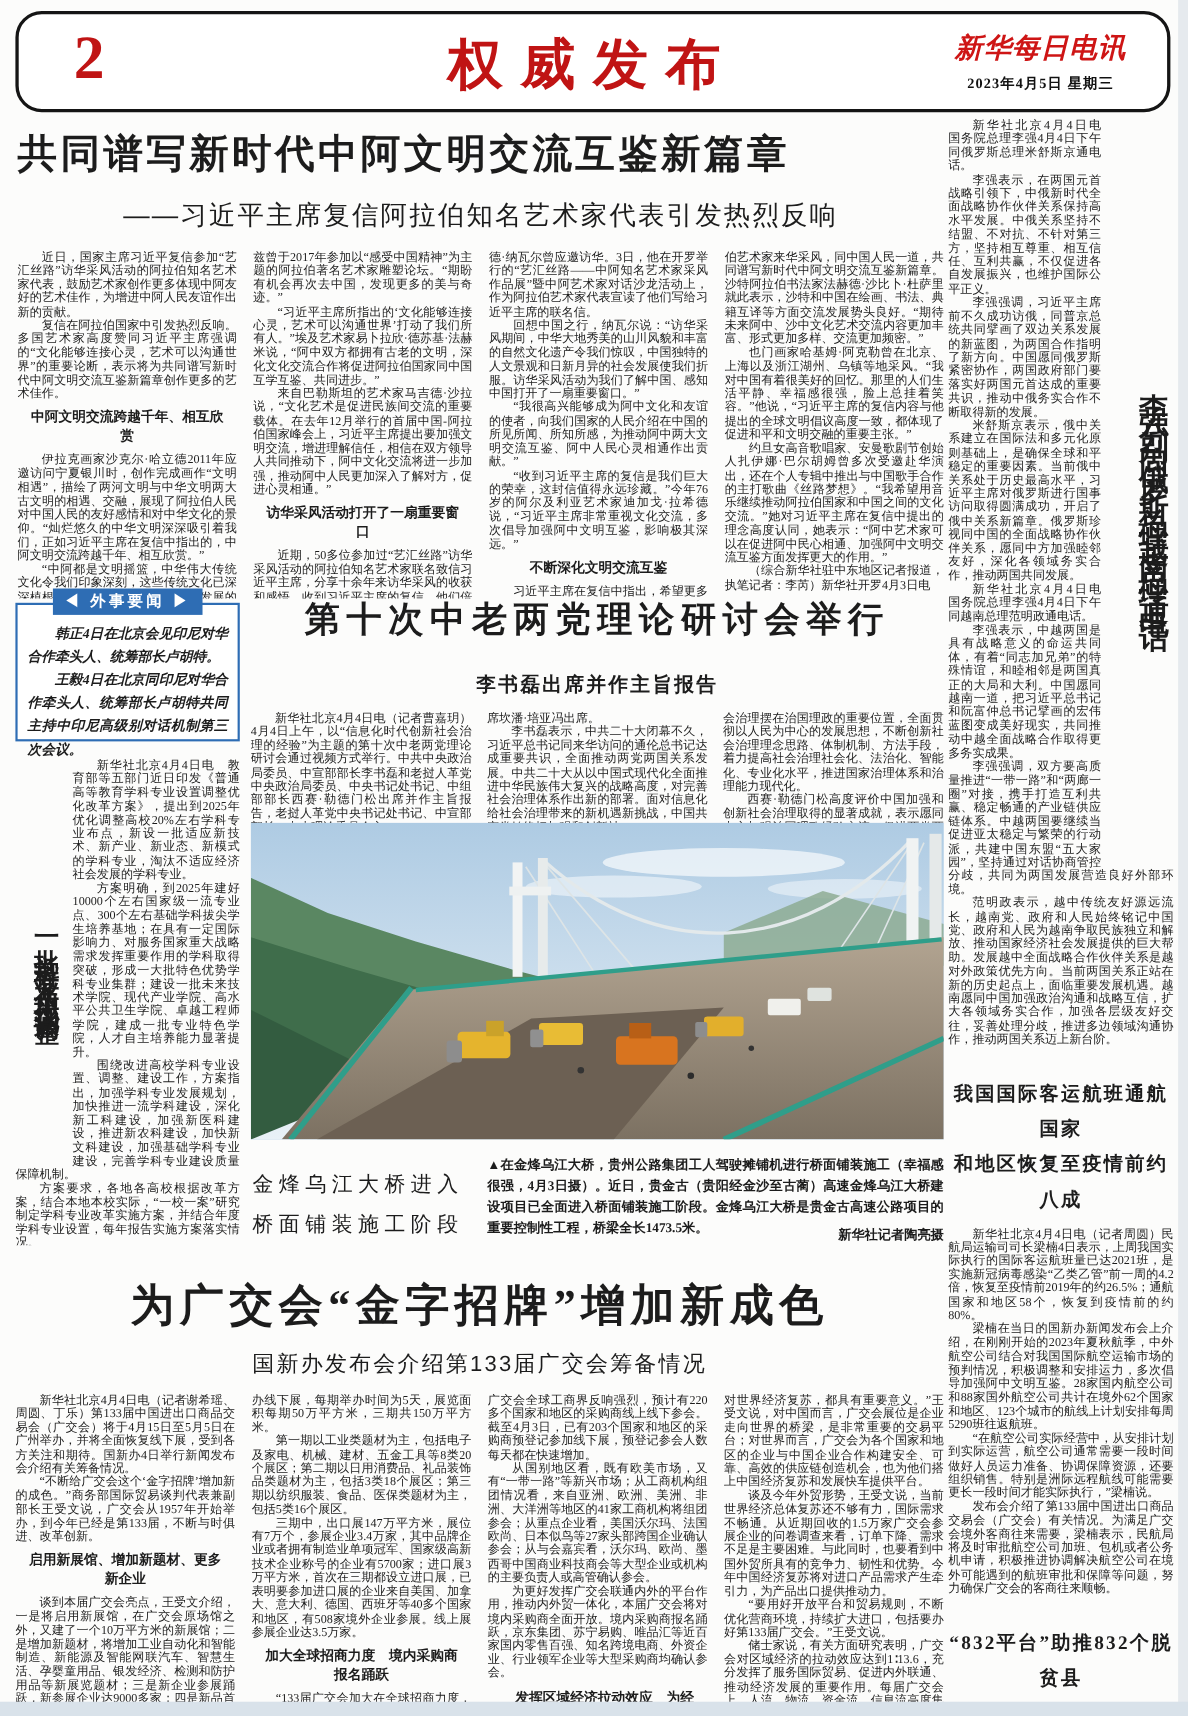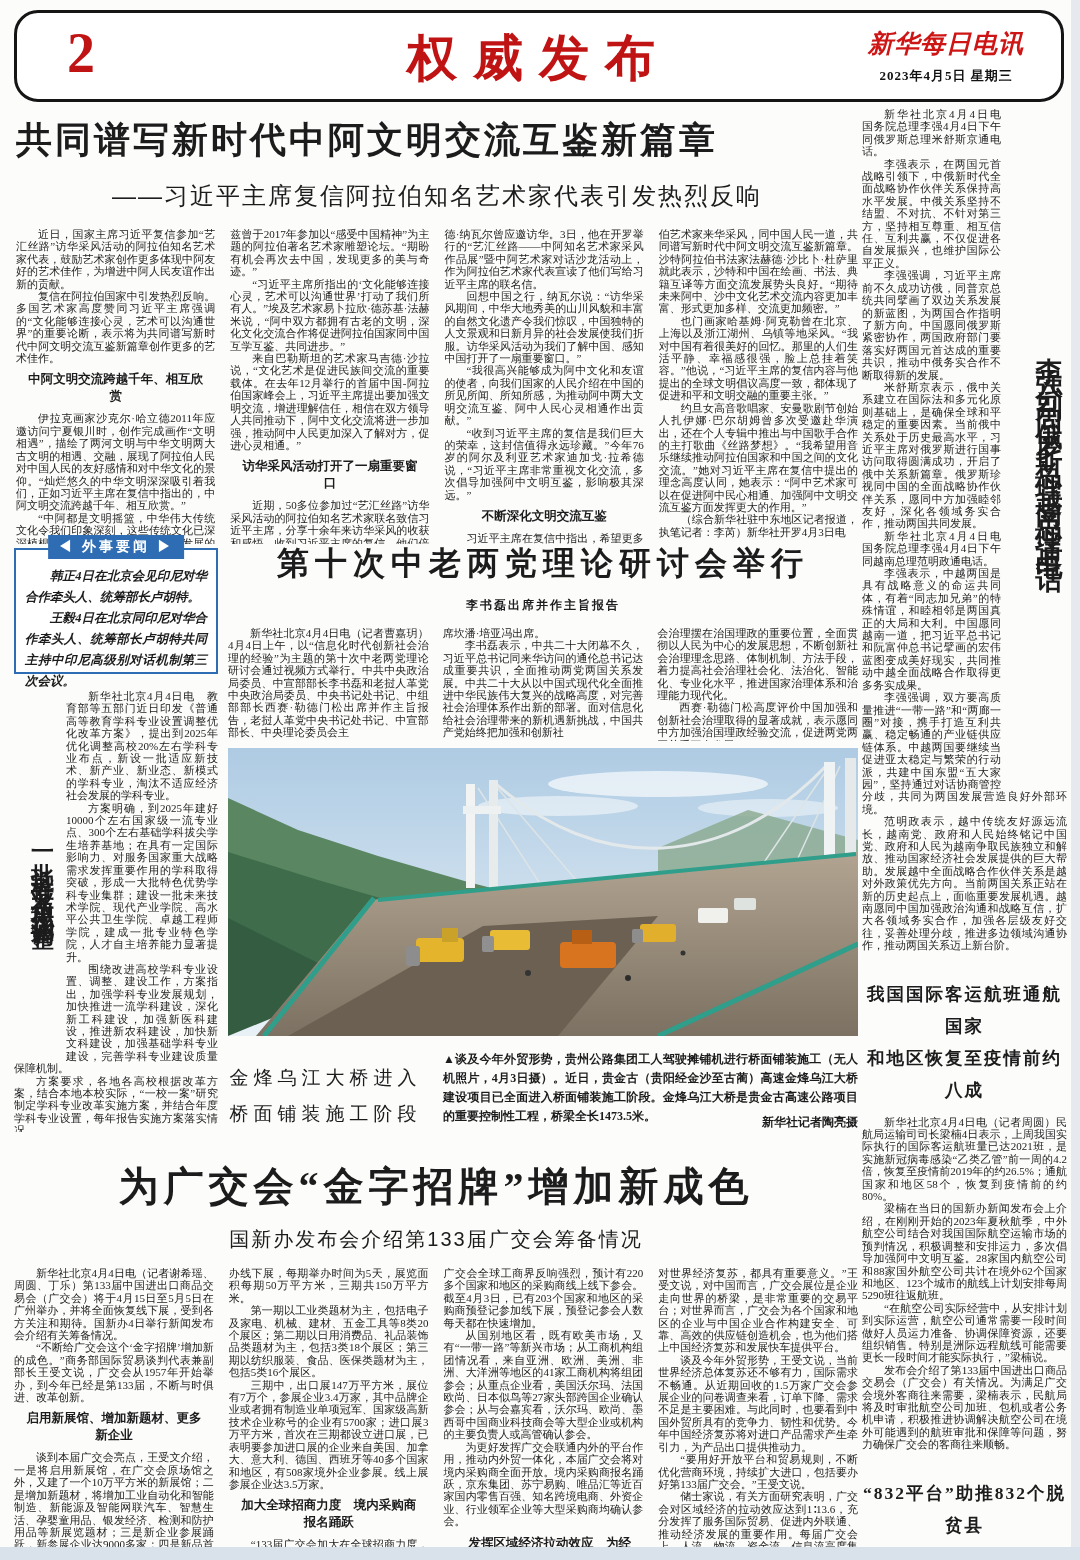--- a/index.html
+++ b/index.html
@@ -46,21 +46,21 @@
   .fa-body{padding:16px 9px 6px;}
   .fa-body p{font-style:italic;font-size:12.5px;line-height:21px;text-indent:2em;
              margin:0;text-align:justify;font-weight:bold;}
   
   .edu{position:absolute;left:14px;top:690px;width:204px;height:442px;overflow:hidden;}
   .vtitle-l{float:left;width:44px;height:342px;writing-mode:vertical-rl;text-orientation:upright;
             font-size:23px;font-weight:900;letter-spacing:6px;margin:16px 8px 4px 0;text-align:center;}
   
   .mid{position:absolute;left:228px;top:542px;width:630px;}
   .mid-title{text-align:center;font-size:32px;font-weight:900;letter-spacing:6px;margin:0;}
-  .mid-sub{text-align:center;font-size:12px;font-weight:bold;margin-top:11px;letter-spacing:2px;
+  .mid-sub{text-align:center;font-size:18px;font-weight:bold;margin-top:24px;letter-spacing:2px;
            font-family:"Liberation Sans",sans-serif;}
   .mid-cols{display:flex;gap:14px;margin-top:13px;height:114px;overflow:hidden;}
   .mcol{flex:1;}
   
   .photo{position:absolute;left:228px;top:748px;width:630px;height:288px;overflow:hidden;background:#cfe0ee;}
   
   .caption{position:absolute;left:228px;top:1050px;width:630px;display:flex;gap:20px;}
   .cap-big{width:195px;font-size:19px;letter-spacing:5px;line-height:36px;text-align:center;padding-top:10px;}
   .cap-text{flex:1;font-size:12px;line-height:19px;text-align:justify;font-weight:bold;position:relative;}
   .cap-text .credit{position:absolute;right:0;bottom:0;font-weight:bold;}
@@ -240,21 +240,21 @@
       <circle cx="455" cy="205" r="2.5" fill="#333"></circle>
     </svg>
   </div>
 
   <div class="caption">
     <div class="cap-big">
       <div>金烽乌江大桥进入</div>
       <div>桥面铺装施工阶段</div>
     </div>
     <div class="cap-text">
-      <span>▲谈及今年外贸形势，贵州公路集团工人驾驶摊铺机进行桥面铺装施工（无人机照片，4月3日摄）。近日，贵金古（贵阳经金沙至古蔺）高速金烽乌江大桥建设项目已全面进入桥面铺装施工阶段。金烽乌江大桥是贵金古高速公路项目的重要控制性工程，桥梁全长1473.5米。</span>
+      <span>▲在金烽乌江大桥，贵州公路集团工人驾驶摊铺机进行桥面铺装施工（幸福感很强，4月3日摄）。近日，贵金古（贵阳经金沙至古蔺）高速金烽乌江大桥建设项目已全面进入桥面铺装施工阶段。金烽乌江大桥是贵金古高速公路项目的重要控制性工程，桥梁全长1473.5米。</span>
       <span class="credit">新华社记者陶亮摄</span>
     </div>
   </div>
 
   <div class="bottom">
     <h1 class="bt-title">为广交会“金字招牌”增加新成色</h1>
     <div class="bt-sub">国新办发布会介绍第133届广交会筹备情况</div>
     <div class="bt-cols">
       <div class="bcol">
         <p class="ind">新华社北京4月4日电（记者谢希瑶、周圆、丁乐）第133届中国进出口商品交易会（广交会）将于4月15日至5月5日在广州举办，并将全面恢复线下展，受到各方关注和期待。国新办4日举行新闻发布会介绍有关筹备情况。</p>

